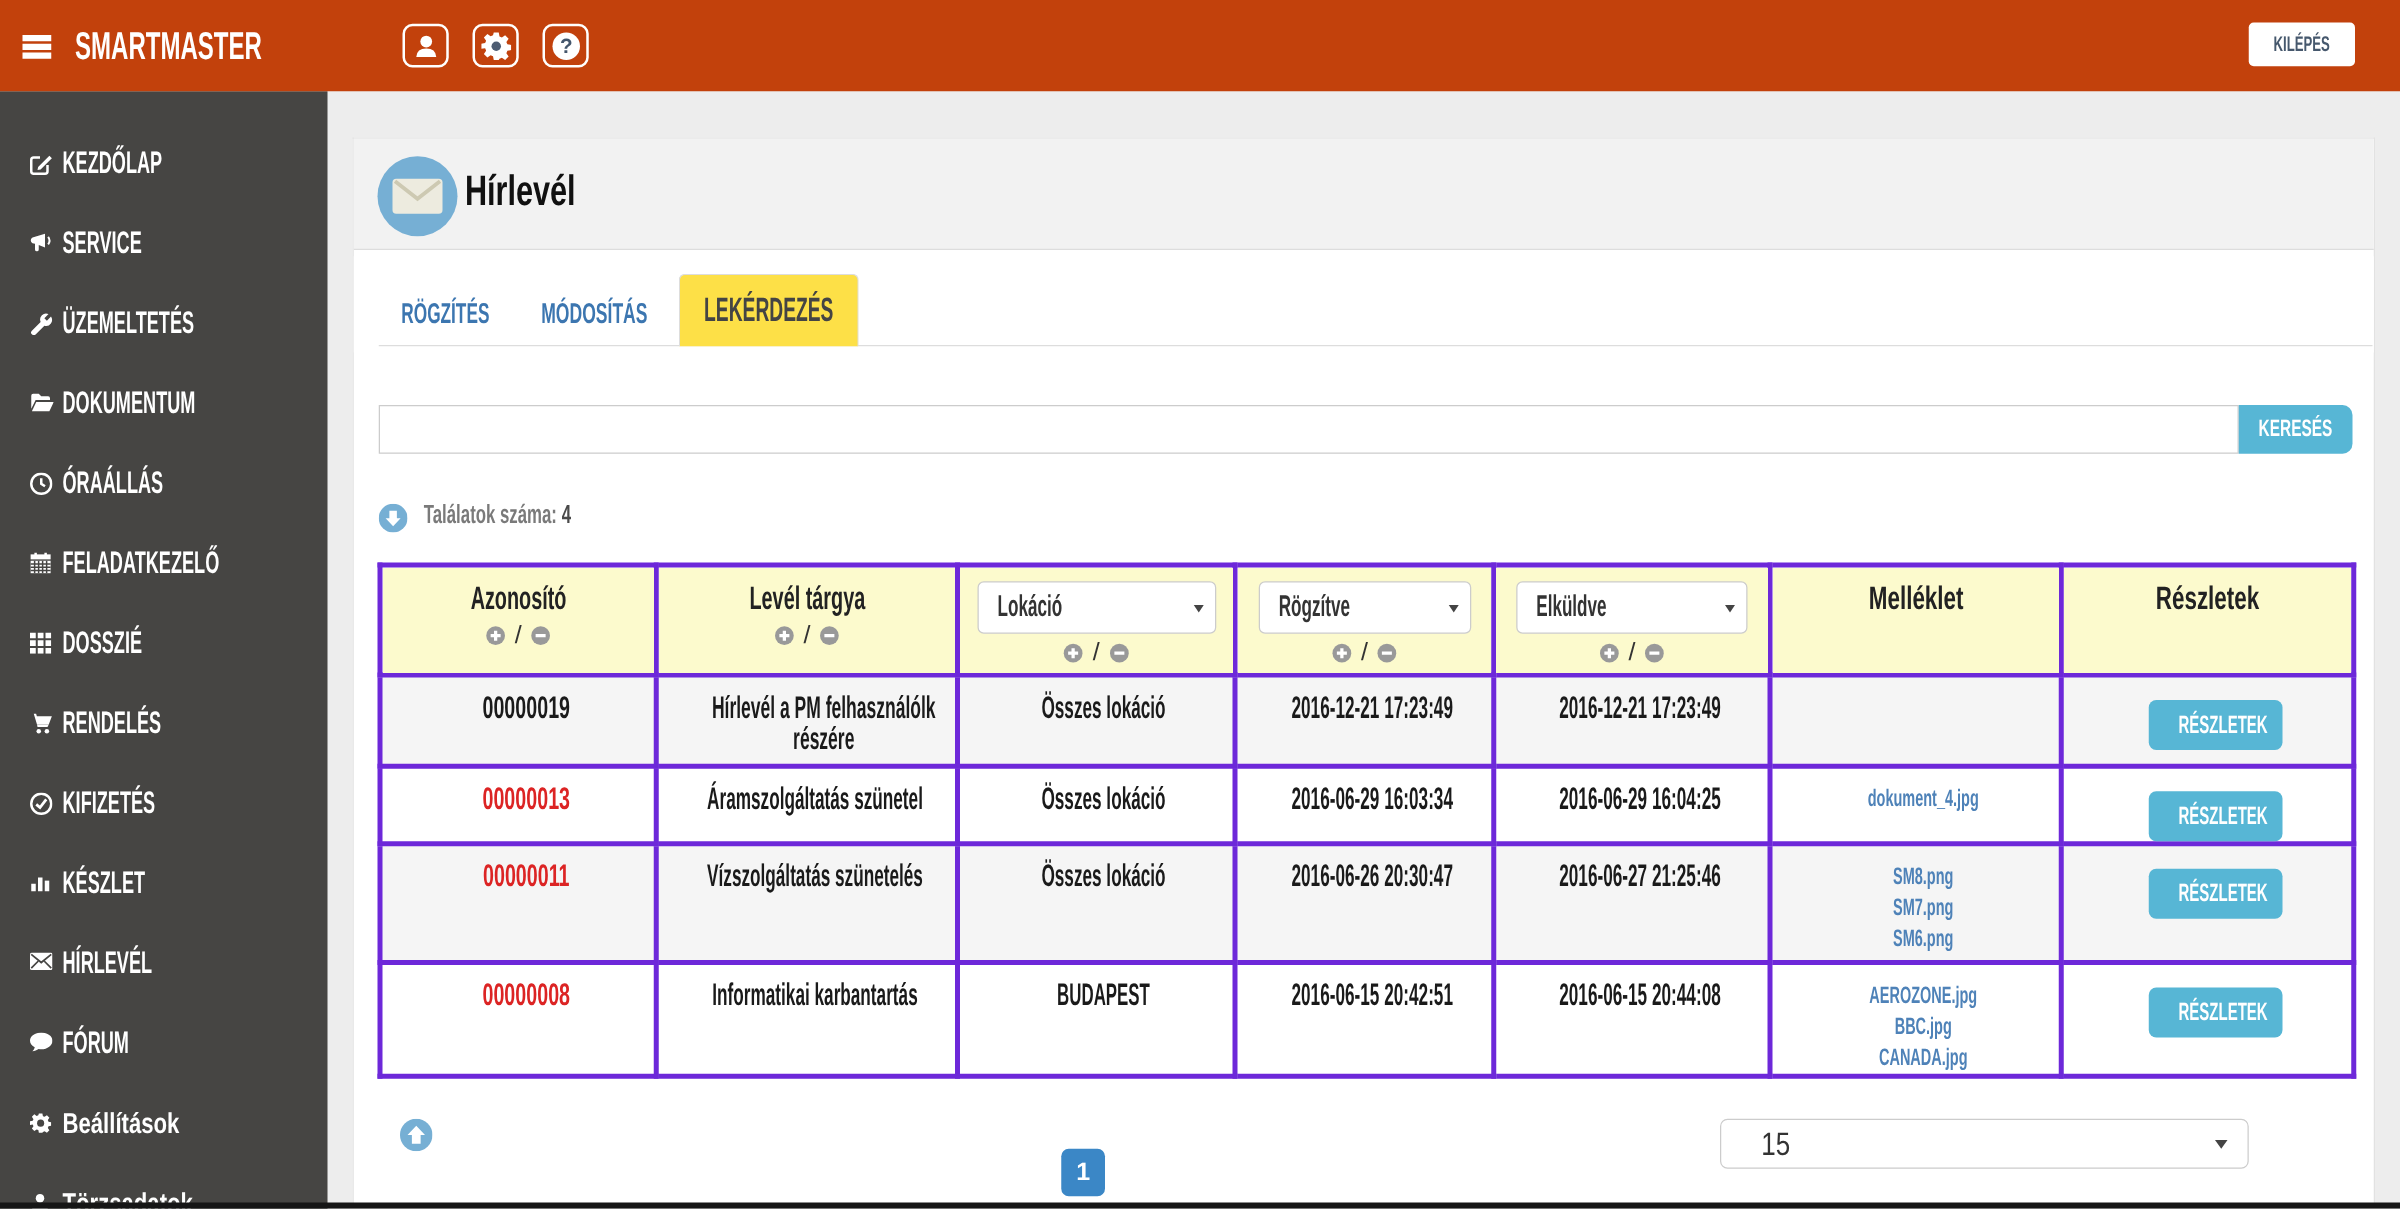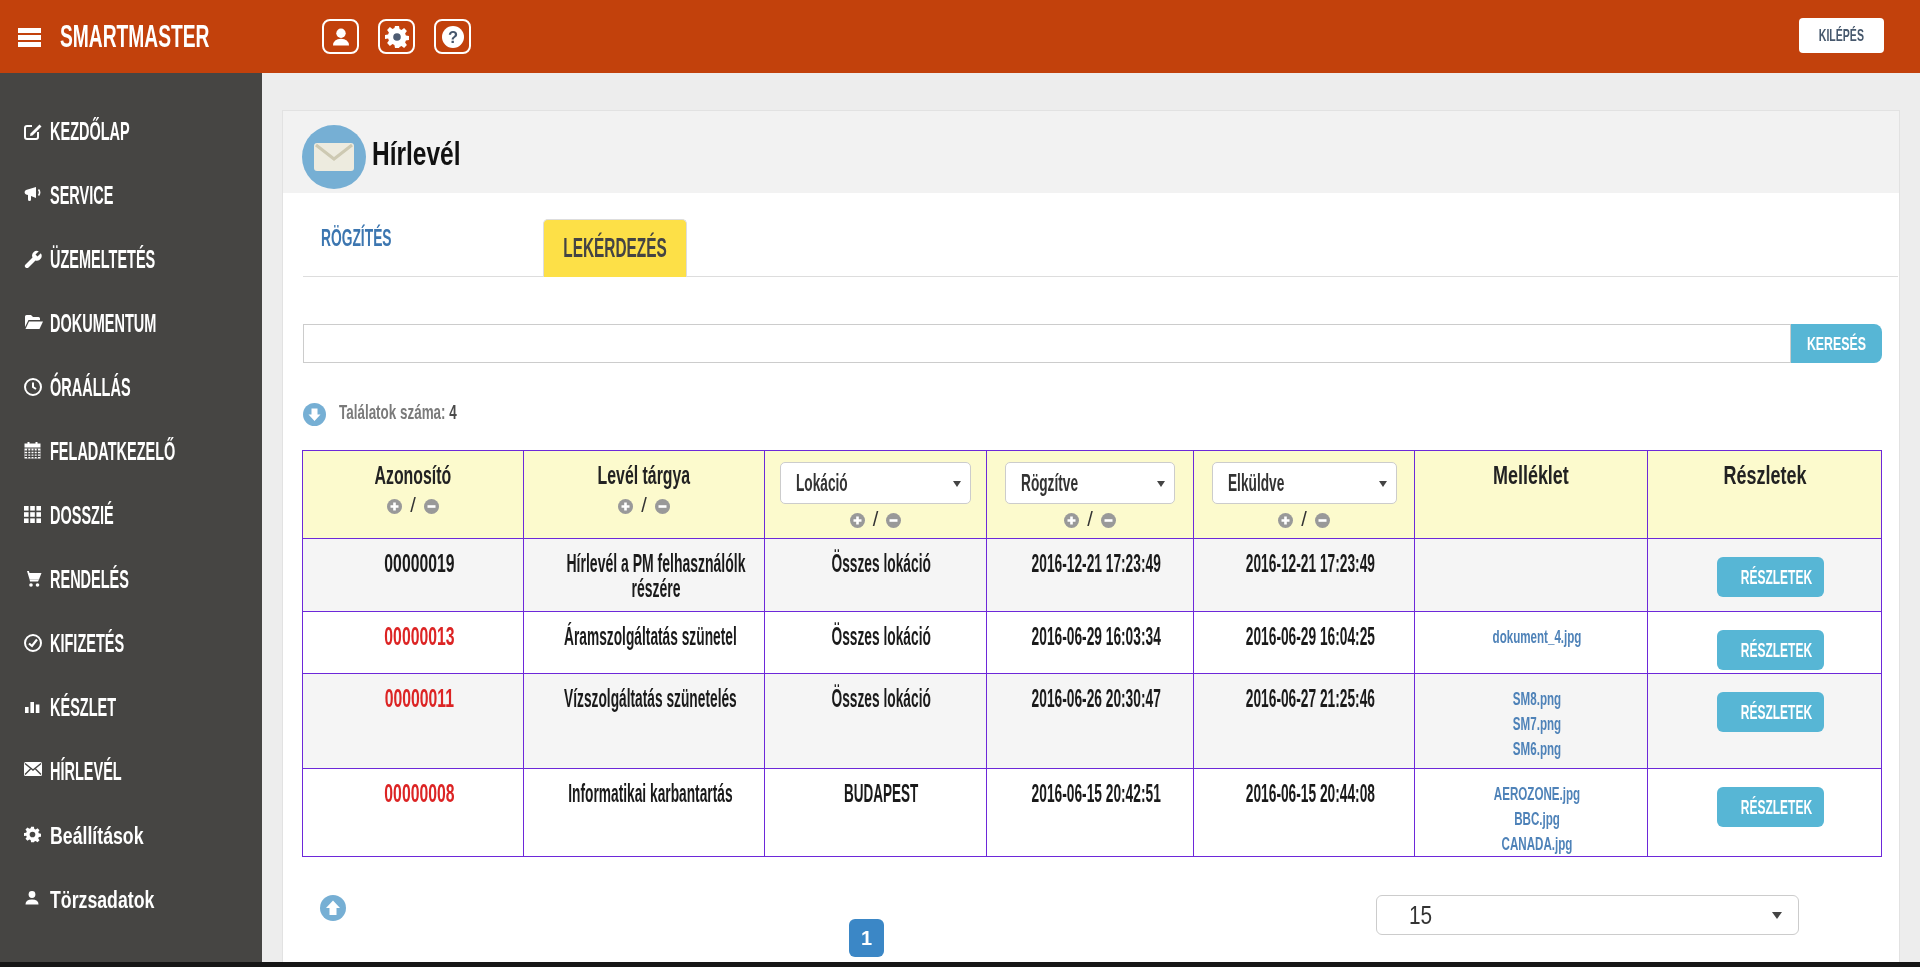--- a/index.html
+++ b/index.html
@@ -25,38 +25,38 @@
 .mitem .mtxt { position:absolute; left:50px; top:50%; transform:translateY(-50%); font-size:25px; font-weight:bold; }
 .mitem .mtxt span { display:inline-block; transform:scaleX(0.6); transform-origin:0 50%; white-space:nowrap; }
 
 
 #card { position:absolute; left:282px; top:110px; width:1618px; height:853px; background:#fff; border:1px solid #e2e2e2; border-bottom:none; }
 #cardhead { position:absolute; left:0; top:0; width:100%; height:89px; background:#f2f2f2; border-bottom:1px solid #ddd; }
 #hicircle { position:absolute; left:19px; top:14px; width:64px; height:64px; border-radius:50%; background:#76afd4; }
 #htitle { position:absolute; left:89px; top:0; height:89px; line-height:85px; font-size:34px; font-weight:bold; color:#111; }
 
 
-#tabs { position:absolute; left:0; top:82px; width:100%; height:77px; background:#fff; }
+#tabs { position:absolute; left:0; top:94px; width:100%; height:77px; background:#fff; }
 .tab { position:absolute; top:0; height:77px; line-height:90px; font-size:23px; font-weight:bold; color:#3c76b0; }
 #tabline { position:absolute; left:20px; top:165px; right:1px; height:1px; background:#ddd; }
 #activetab { position:absolute; left:260px; top:108px; width:144px; height:58px; background:#fde047; border:1px solid #ddd; border-bottom:none; border-radius:5px 5px 0 0; }
 #atabtxt { position:absolute; left:50%; top:13px; font-size:27px; font-weight:bold; color:#444; white-space:nowrap; transform:translateX(-50%) scaleX(0.57); }
 
 
 #searchinput { position:absolute; left:20px; top:213px; width:1488px; height:39px; background:#fff; border:1px solid #ccc; }
 #searchbtn { position:absolute; left:1508px; top:213px; width:91px; height:39px; background:#57b6d5; border-radius:0 8px 8px 0; color:#fff; font-size:19px; font-weight:bold; text-align:center; line-height:39px; }
 
 
 #rescircle { position:absolute; left:20px; top:292px; width:23px; height:23px; }
 #restext { position:absolute; left:56px; top:289px; height:23px; line-height:23px; font-size:21px; font-weight:bold; color:#7a7a7a; }
 #restext b { color:#4a4a4a; }
 
 
 #tbl { position:absolute; left:19px; top:339px; width:1579px; border-collapse:collapse; table-layout:fixed; }
-#tbl td, #tbl th { border:1px solid #6d28d9; vertical-align:top; text-align:center; font-weight:bold; }
+#tbl td, #tbl th { border:4px solid #6d28d9; vertical-align:top; text-align:center; font-weight:bold; }
 #tbl th { background:#fcfacd; height:88px; padding:0; font-size:26px; color:#222; position:relative; }
 #tbl td { font-size:25px; color:#1a1a1a; padding:12px 0 0 12px; line-height:25px; }
 .rowa { background:#f5f5f5; }
 .red { color:#dc2424; }
 .cell { display:block; width:160%; margin-left:-30%; text-align:center; transform:scaleX(var(--s,0.55)); transform-origin:50% 0; white-space:nowrap; }
 .cid { --s:0.63; }
 .cellw { display:block; width:400px; margin-left:-80px; text-align:center; transform:scaleX(0.56); transform-origin:50% 0; }
 .hlbl { display:block; margin-top:9px; font-size:26px; }
 .pm { position:absolute; left:0; right:0; height:17px; color:#333; font-size:20px; font-weight:normal; line-height:16px; }
 .pm .sl { display:inline-block; margin:0 8px; }
@@ -194,20 +194,26 @@
       <span class="mtxt"><span style="transform:scaleX(0.58);">KÉSZLET</span></span>
     </div>
 <div class="mitem">
       <span class="mico"><svg width="18" height="14" viewBox="0 0 18 14">
           <rect x="0" y="0" width="18" height="14" rx="1.5" fill="#fff"></rect>
           <path d="M1 1.5 L9 8 L17 1.5 M1 12.5 L6.5 7 M17 12.5 L11.5 7" fill="none" stroke="#464543" stroke-width="1.4"></path>
         </svg></span>
       <span class="mtxt"><span style="transform:scaleX(0.58);">HÍRLEVÉL</span></span>
     </div>
 <div class="mitem">
+      <span class="mico"><svg width="18" height="16" viewBox="0 0 18 16">
+          <path fill="#fff" d="M9 0 C4 0 0 2.9 0 6.5 C0 8.7 1.5 10.6 3.8 11.8 C3.6 13 2.8 14.2 1.8 15 C3.8 14.9 5.6 14.2 6.9 13.2 C7.6 13.3 8.3 13.4 9 13.4 C14 13.4 18 10.1 18 6.5 C18 2.9 14 0 9 0 Z"></path>
+        </svg></span>
+      <span class="mtxt"><span style="transform:scaleX(0.58);">FÓRUM</span></span>
+    </div>
+<div class="mitem">
       <span class="mico"><svg width="17" height="17" viewBox="0 0 24 24">
           <path fill="#fff" d="M10 1h4l.6 3.1 1.9.8 2.6-1.8 2.8 2.8-1.8 2.6.8 1.9 3.1.6v4l-3.1.6-.8 1.9 1.8 2.6-2.8 2.8-2.6-1.8-1.9.8L14 23h-4l-.6-3.1-1.9-.8-2.6 1.8-2.8-2.8 1.8-2.6-.8-1.9L0 14v-4l3.1-.6.8-1.9L2.1 4.9 4.9 2.1l2.6 1.8 1.9-.8z"></path>
           <circle cx="12" cy="12" r="4" fill="#464543"></circle>
         </svg></span>
       <span class="mtxt"><span style="transform:scaleX(0.77);font-size:23px;">Beállítások</span></span>
     </div>
 <div class="mitem">
       <span class="mico"><svg width="16" height="16" viewBox="0 0 16 16">
           <circle cx="8" cy="4.5" r="3.4" fill="#fff"></circle>
           <path d="M1.5 14.5 Q1.5 9.5 8 9.5 Q14.5 9.5 14.5 14.5 Z" fill="#fff"></path>
@@ -221,20 +227,21 @@
     <div id="hicircle">
       <svg width="64" height="64" viewBox="0 0 64 64">
           <rect x="12" y="18" width="40" height="28" rx="3" fill="#edebdf"></rect>
           <path d="M14 20 L32 34 L50 20" fill="none" stroke="#cdc9b2" stroke-width="3"></path>
         </svg>
     </div>
     <div id="htitle"><span class="cxl" style="--s:0.72">Hírlevél</span></div>
   </div>
   <div id="tabs">
     <div class="tab" style="left:38px;"><span class="cxl" id="t1" style="--s:0.60">RÖGZÍTÉS</span></div>
+    <div class="tab" style="left:150px;"><span class="cxl" id="t2" style="--s:0.61">MÓDOSÍTÁS</span></div>
   </div>
   <div id="tabline"></div>
   <div id="activetab">
       <div id="atabtxt">LEKÉRDEZÉS</div>
     </div>
 
   <div id="searchinput"></div>
   <div id="searchbtn"><span class="cx" id="ker" style="--s:0.65">KERESÉS</span></div>
 
   <div id="rescircle">

